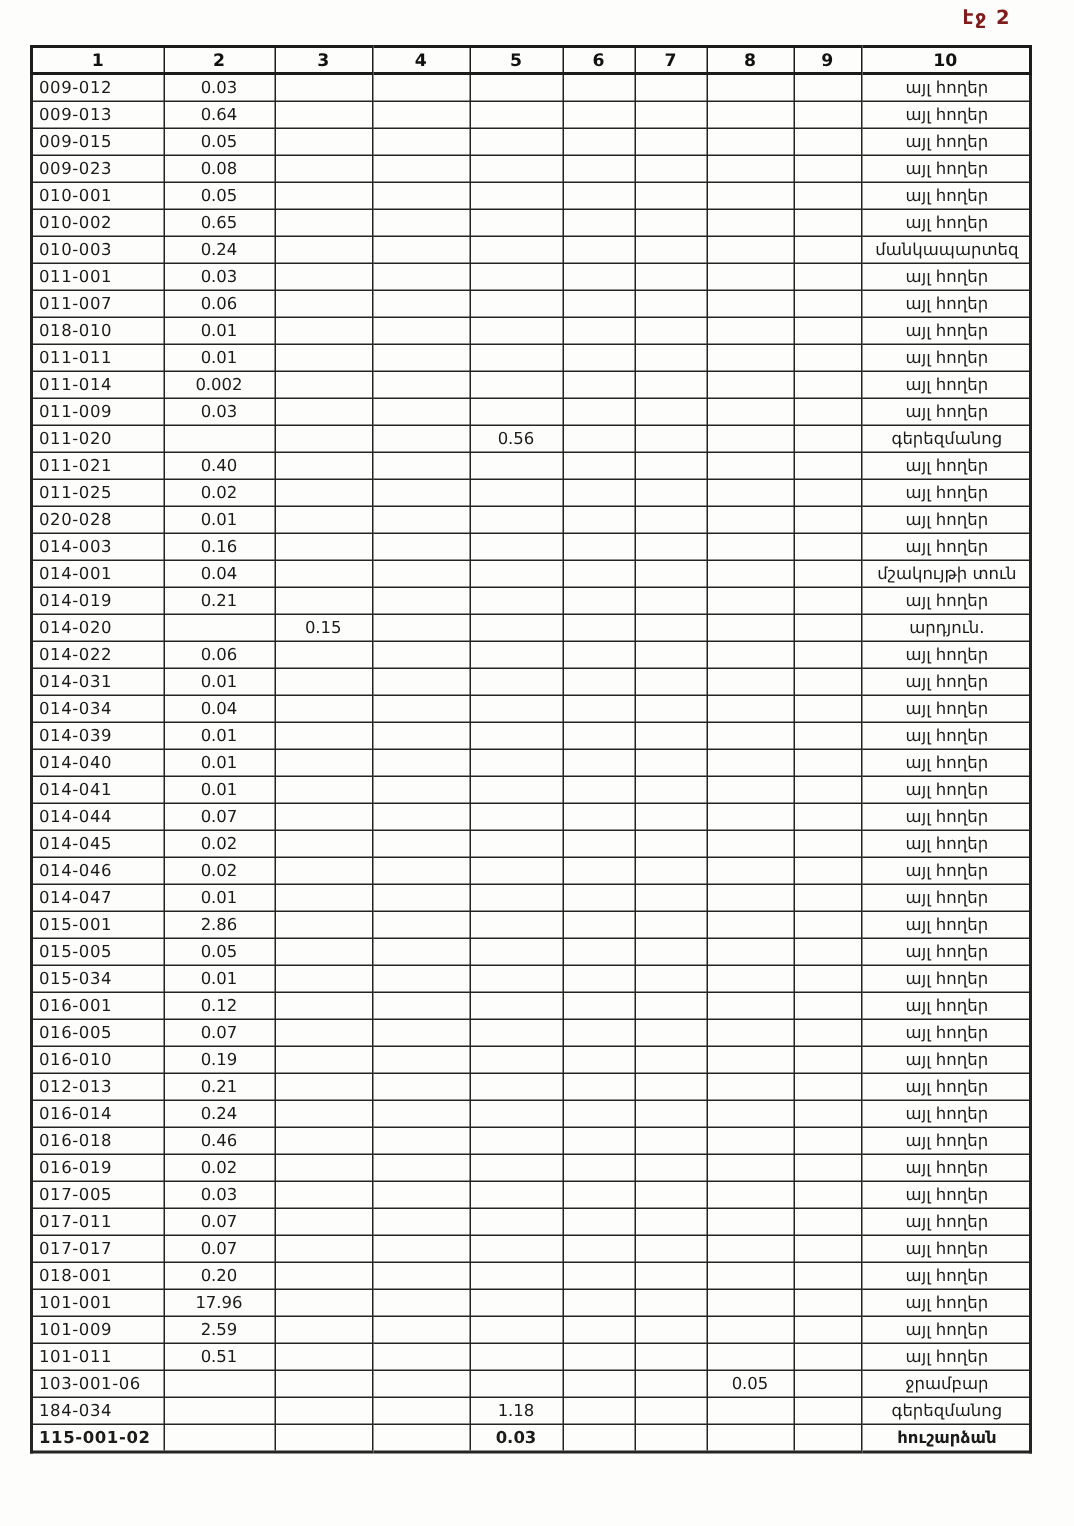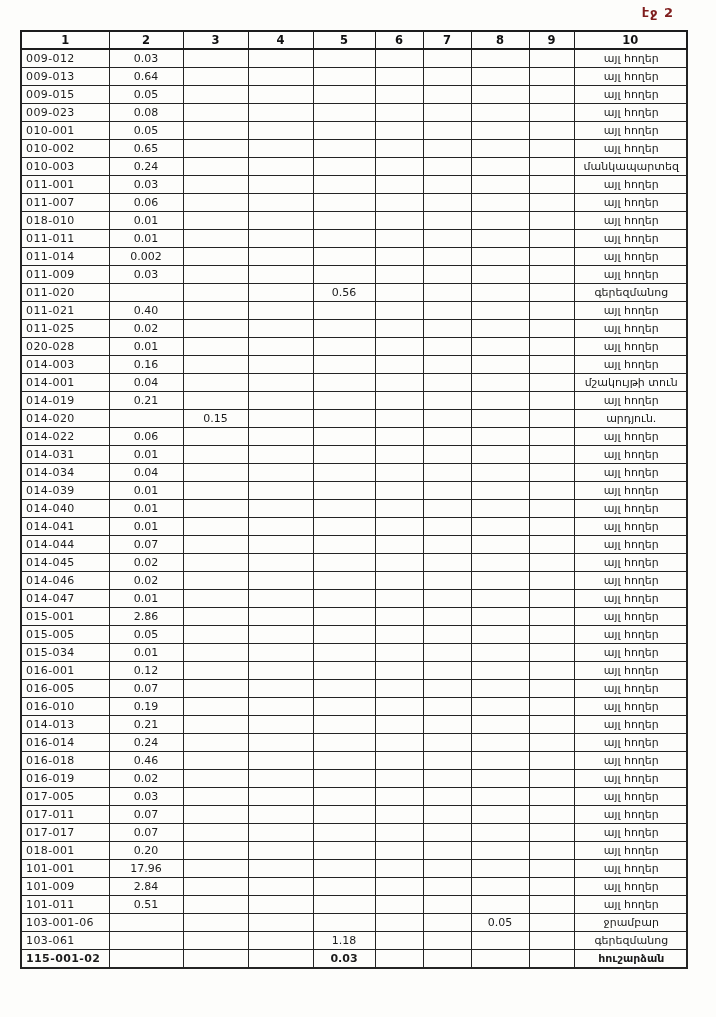--- a/index.html
+++ b/index.html
@@ -527,21 +527,21 @@
         <td class="col-num"></td>
         <td class="col-num"></td>
         <td class="col-num"></td>
         <td class="col-num"></td>
         <td class="col-num"></td>
         <td class="col-num"></td>
         <td class="col-num"></td>
         <td class="col-name">այլ հողեր</td>
       </tr>
       <tr>
-        <td class="col-code">014-013</td>
+        <td class="col-code">012-013</td>
         <td class="col-num">0.21</td>
         <td class="col-num"></td>
         <td class="col-num"></td>
         <td class="col-num"></td>
         <td class="col-num"></td>
         <td class="col-num"></td>
         <td class="col-num"></td>
         <td class="col-num"></td>
         <td class="col-name">այլ հողեր</td>
       </tr>
@@ -636,21 +636,21 @@
         <td class="col-num"></td>
         <td class="col-num"></td>
         <td class="col-num"></td>
         <td class="col-num"></td>
         <td class="col-num"></td>
         <td class="col-num"></td>
         <td class="col-name">այլ հողեր</td>
       </tr>
       <tr>
         <td class="col-code">101-009</td>
-        <td class="col-num">2.84</td>
+        <td class="col-num">2.59</td>
         <td class="col-num"></td>
         <td class="col-num"></td>
         <td class="col-num"></td>
         <td class="col-num"></td>
         <td class="col-num"></td>
         <td class="col-num"></td>
         <td class="col-num"></td>
         <td class="col-name">այլ հողեր</td>
       </tr>
       <tr>
@@ -671,21 +671,21 @@
         <td class="col-num"></td>
         <td class="col-num"></td>
         <td class="col-num"></td>
         <td class="col-num"></td>
         <td class="col-num"></td>
         <td class="col-num">0.05</td>
         <td class="col-num"></td>
         <td class="col-name">ջրամբար</td>
       </tr>
       <tr>
-        <td class="col-code">103-061</td>
+        <td class="col-code">184-034</td>
         <td class="col-num"></td>
         <td class="col-num"></td>
         <td class="col-num"></td>
         <td class="col-num">1.18</td>
         <td class="col-num"></td>
         <td class="col-num"></td>
         <td class="col-num"></td>
         <td class="col-num"></td>
         <td class="col-name">գերեզմանոց</td>
       </tr>

